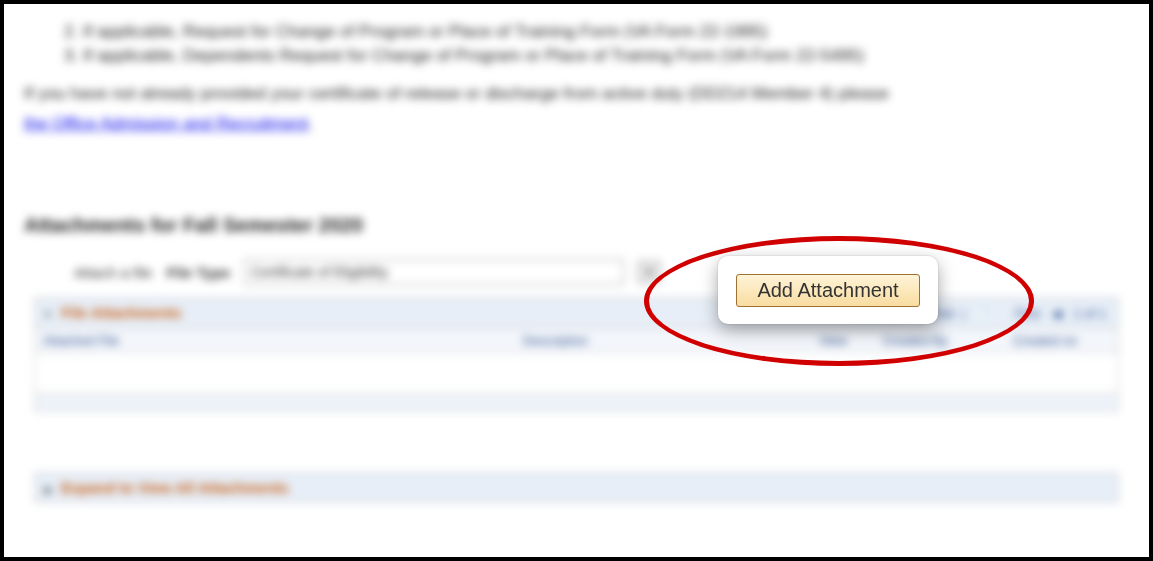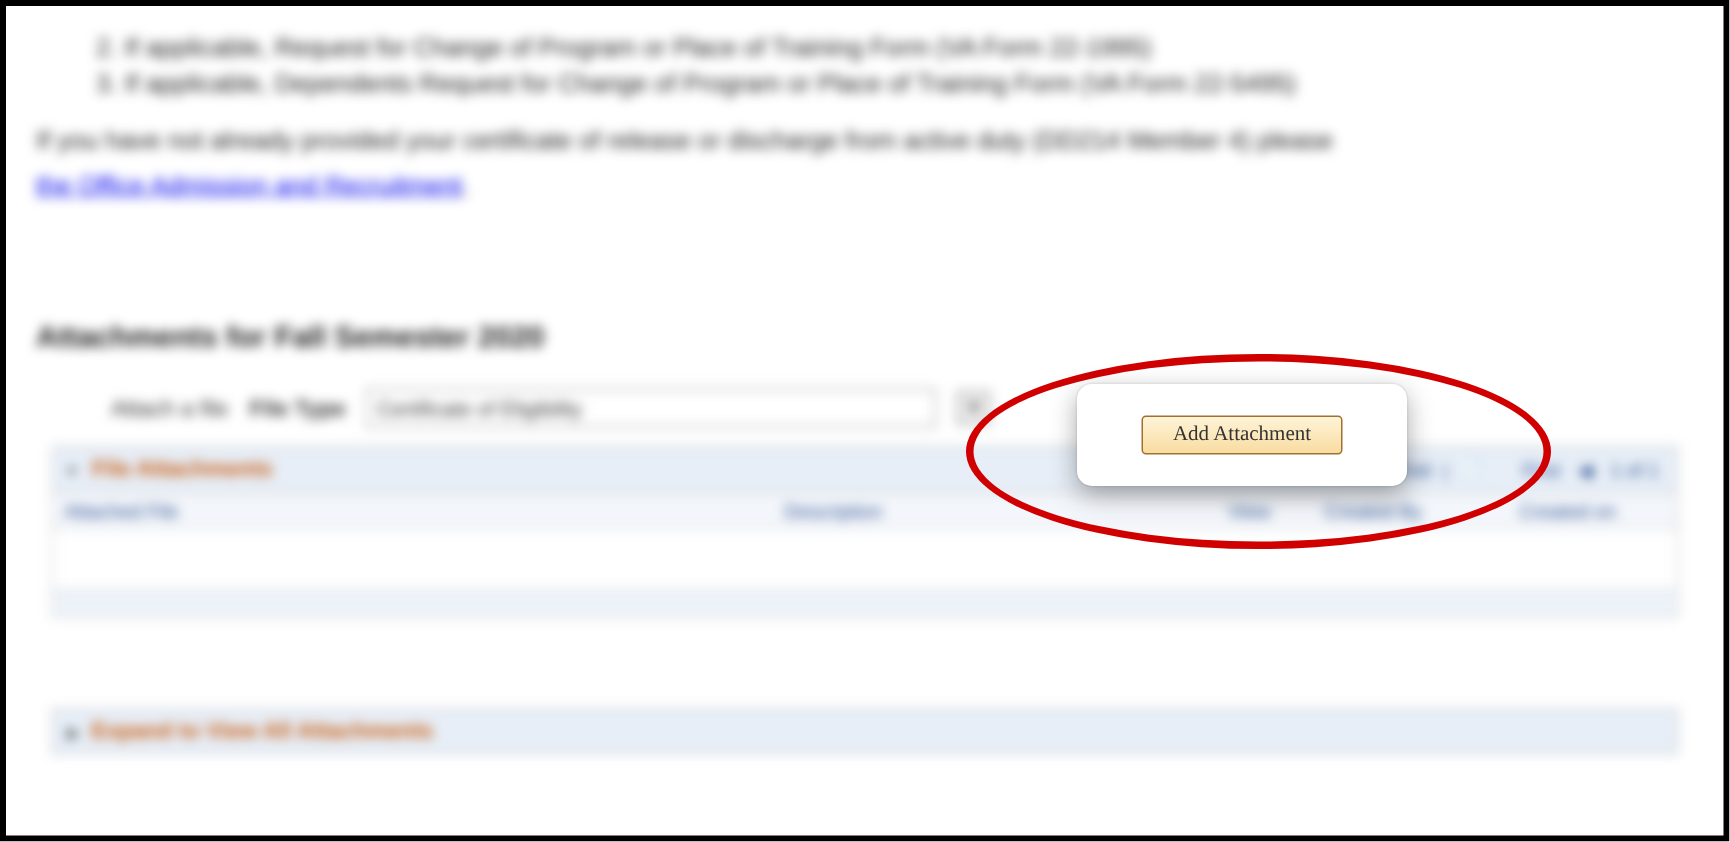--- a/index.html
+++ b/index.html
@@ -146,27 +146,27 @@
     height: 68px;
     background: #fff;
     border-radius: 10px;
     box-shadow: 0 6px 18px rgba(0,0,0,0.35), 0 0 0 1px rgba(0,0,0,0.05);
     display: flex;
     align-items: center;
     justify-content: center;
   }
   .add-btn {
     padding: 4px 20px;
-    font-size: 14px;
+    font-size: 20px;
     color: #333;
     border: 1px solid #a07030;
     border-radius: 3px;
     background: linear-gradient(#fff4d8, #f8dca0);
     cursor: pointer;
-    font-family: Liberation Serif, serif;
+    font-family: Liberation Sans, sans-serif;
   }
   .tri { font-size:10px; color:#555; margin-right:4px;}
 </style>
 </head>
 <body>
 
 <div class="frame">
 
   <div class="blur-layer">
 

